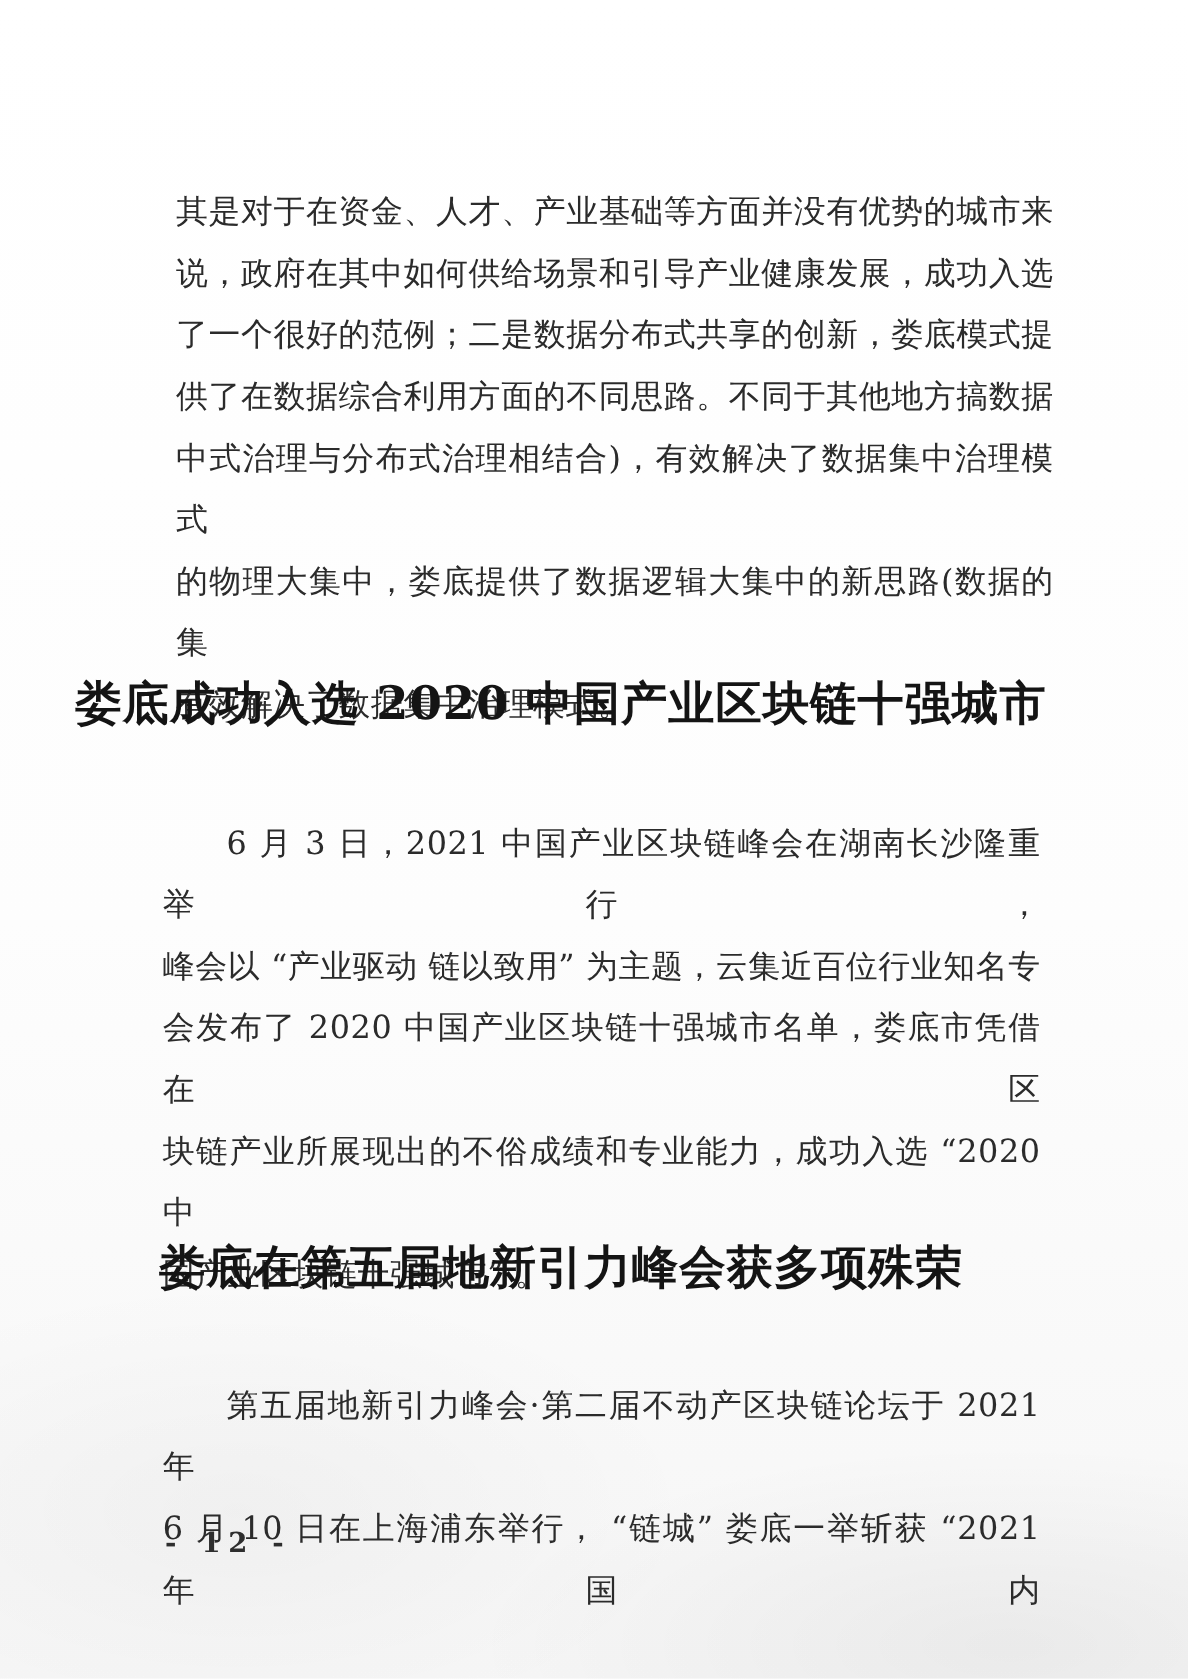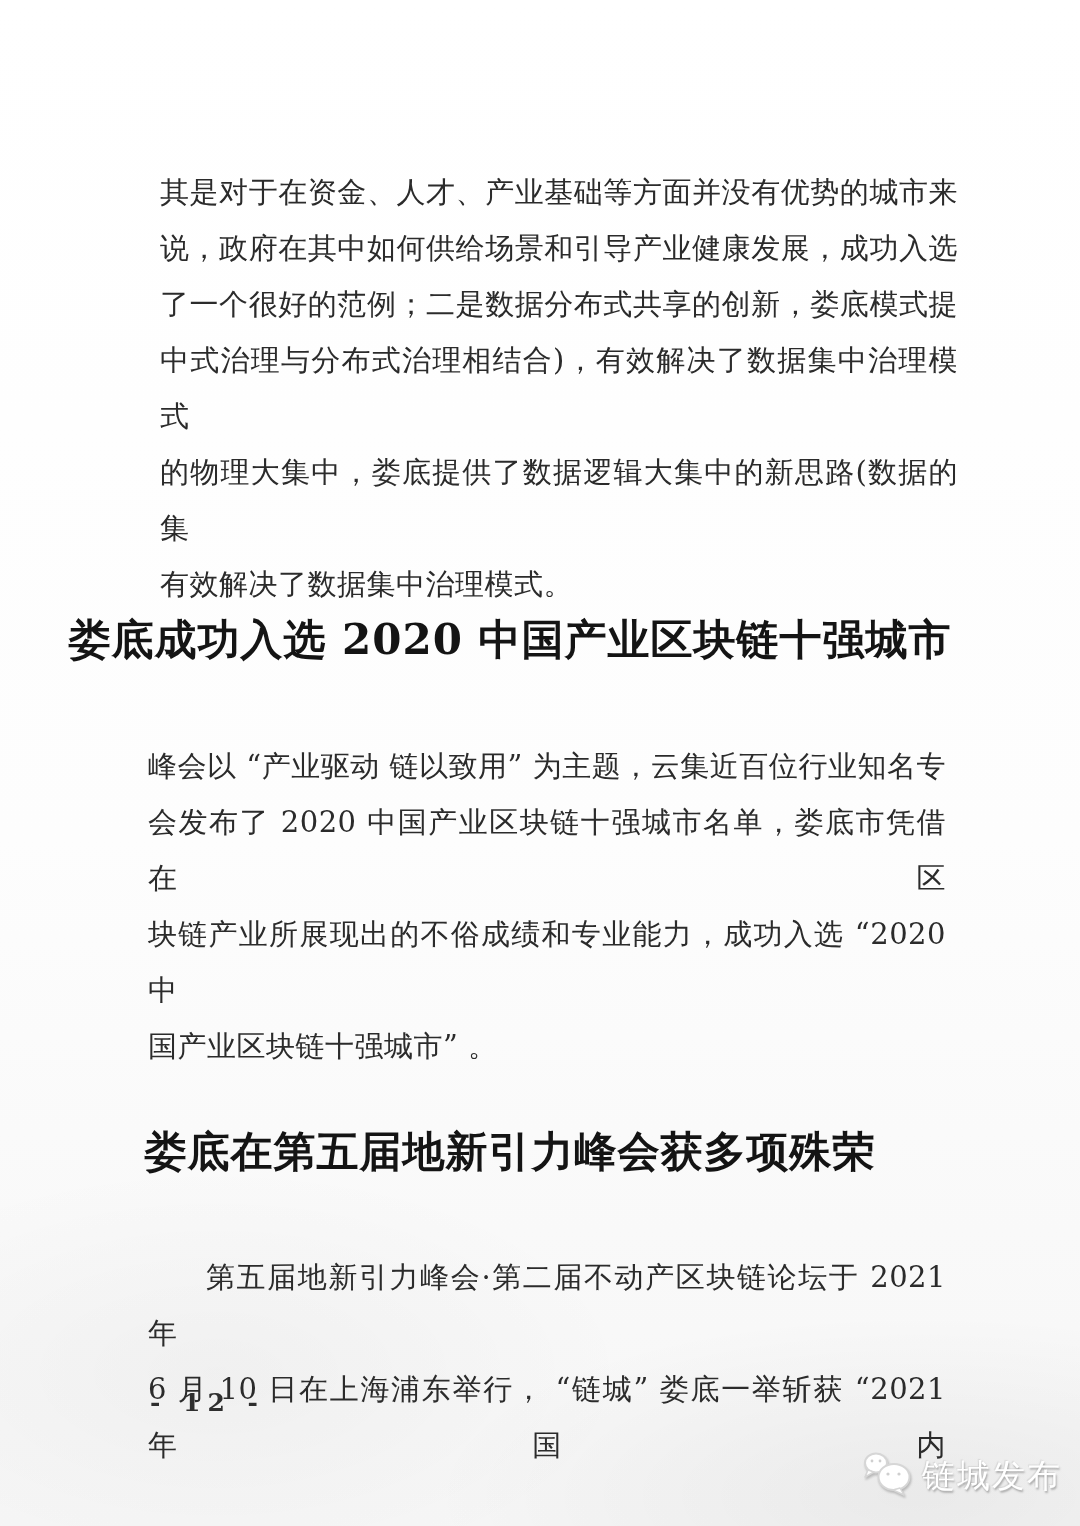--- a/index.html
+++ b/index.html
@@ -77,58 +77,39 @@
 </style>
 </head>
 <body>
 
 <div class="page">
 
   <div class="para" id="para1">
     <div class="line">其是对于在资金、人才、产业基础等方面并没有优势的城市来</div>
     <div class="line">说，政府在其中如何供给场景和引导产业健康发展，成功入选</div>
     <div class="line">了一个很好的范例；二是数据分布式共享的创新，娄底模式提</div>
+    <div class="line">供了在数据综合利用方面的不同思路。不同于其他地方搞数据</div>
     <div class="line">中式治理与分布式治理相结合)，有效解决了数据集中治理模式</div>
     <div class="line">的物理大集中，娄底提供了数据逻辑大集中的新思路(数据的集</div>
     <div class="line last">有效解决了数据集中治理模式。</div>
   </div>
 
   <div class="heading" id="heading1">娄底成功入选 2020 中国产业区块链十强城市</div>
 
   <div class="para" id="para2">
+    <div class="line indent">6 月 3 日，2021 中国产业区块链峰会在湖南长沙隆重举行，</div>
     <div class="line">峰会以 “产业驱动 链以致用” 为主题，云集近百位行业知名专</div>
     <div class="line">会发布了 2020 中国产业区块链十强城市名单，娄底市凭借在区</div>
     <div class="line">块链产业所展现出的不俗成绩和专业能力，成功入选 “2020 中</div>
     <div class="line last">国产业区块链十强城市” 。</div>
   </div>
 
   <div class="heading" id="heading2">娄底在第五届地新引力峰会获多项殊荣</div>
 
   <div class="para" id="para3">
     <div class="line indent">第五届地新引力峰会·第二届不动产区块链论坛于 2021 年</div>
     <div class="line">6 月 10 日在上海浦东举行， “链城” 娄底一举斩获 “2021 年国内</div>
   </div>
 
   <div class="page-number">- 12 -</div>
 
-  <div class="watermark">
-    <span class="wechat-icon">
-      <svg width="54" height="48" viewBox="0 0 54 48">
-
-        <g>
-          <ellipse cx="14" cy="13" rx="11" ry="9.5" fill="#ffffff" stroke="#d6d6d6" stroke-width="2"></ellipse>
-          <path d="M6 20 L3 27 L12 22 Z" fill="#ffffff" stroke="#d6d6d6" stroke-width="1.5" stroke-linejoin="round"></path>
-          <circle cx="10" cy="11" r="1.4" fill="#cfcfcf"></circle>
-          <circle cx="18" cy="11" r="1.4" fill="#cfcfcf"></circle>
-        </g>
-
-        <g>
-          <ellipse cx="32" cy="27" rx="15.5" ry="13" fill="#ffffff" stroke="#d6d6d6" stroke-width="2"></ellipse>
-          <path d="M38 38 L42 45 L31 40 Z" fill="#ffffff" stroke="#d6d6d6" stroke-width="1.5" stroke-linejoin="round"></path>
-          <circle cx="26" cy="24" r="1.6" fill="#cfcfcf"></circle>
-          <circle cx="37" cy="24" r="1.6" fill="#cfcfcf"></circle>
-        </g>
-      </svg>
-    </span>
-    <span class="watermark-label">链城发布</span>
-  </div>
 
 </div>
 
 </body></html>

